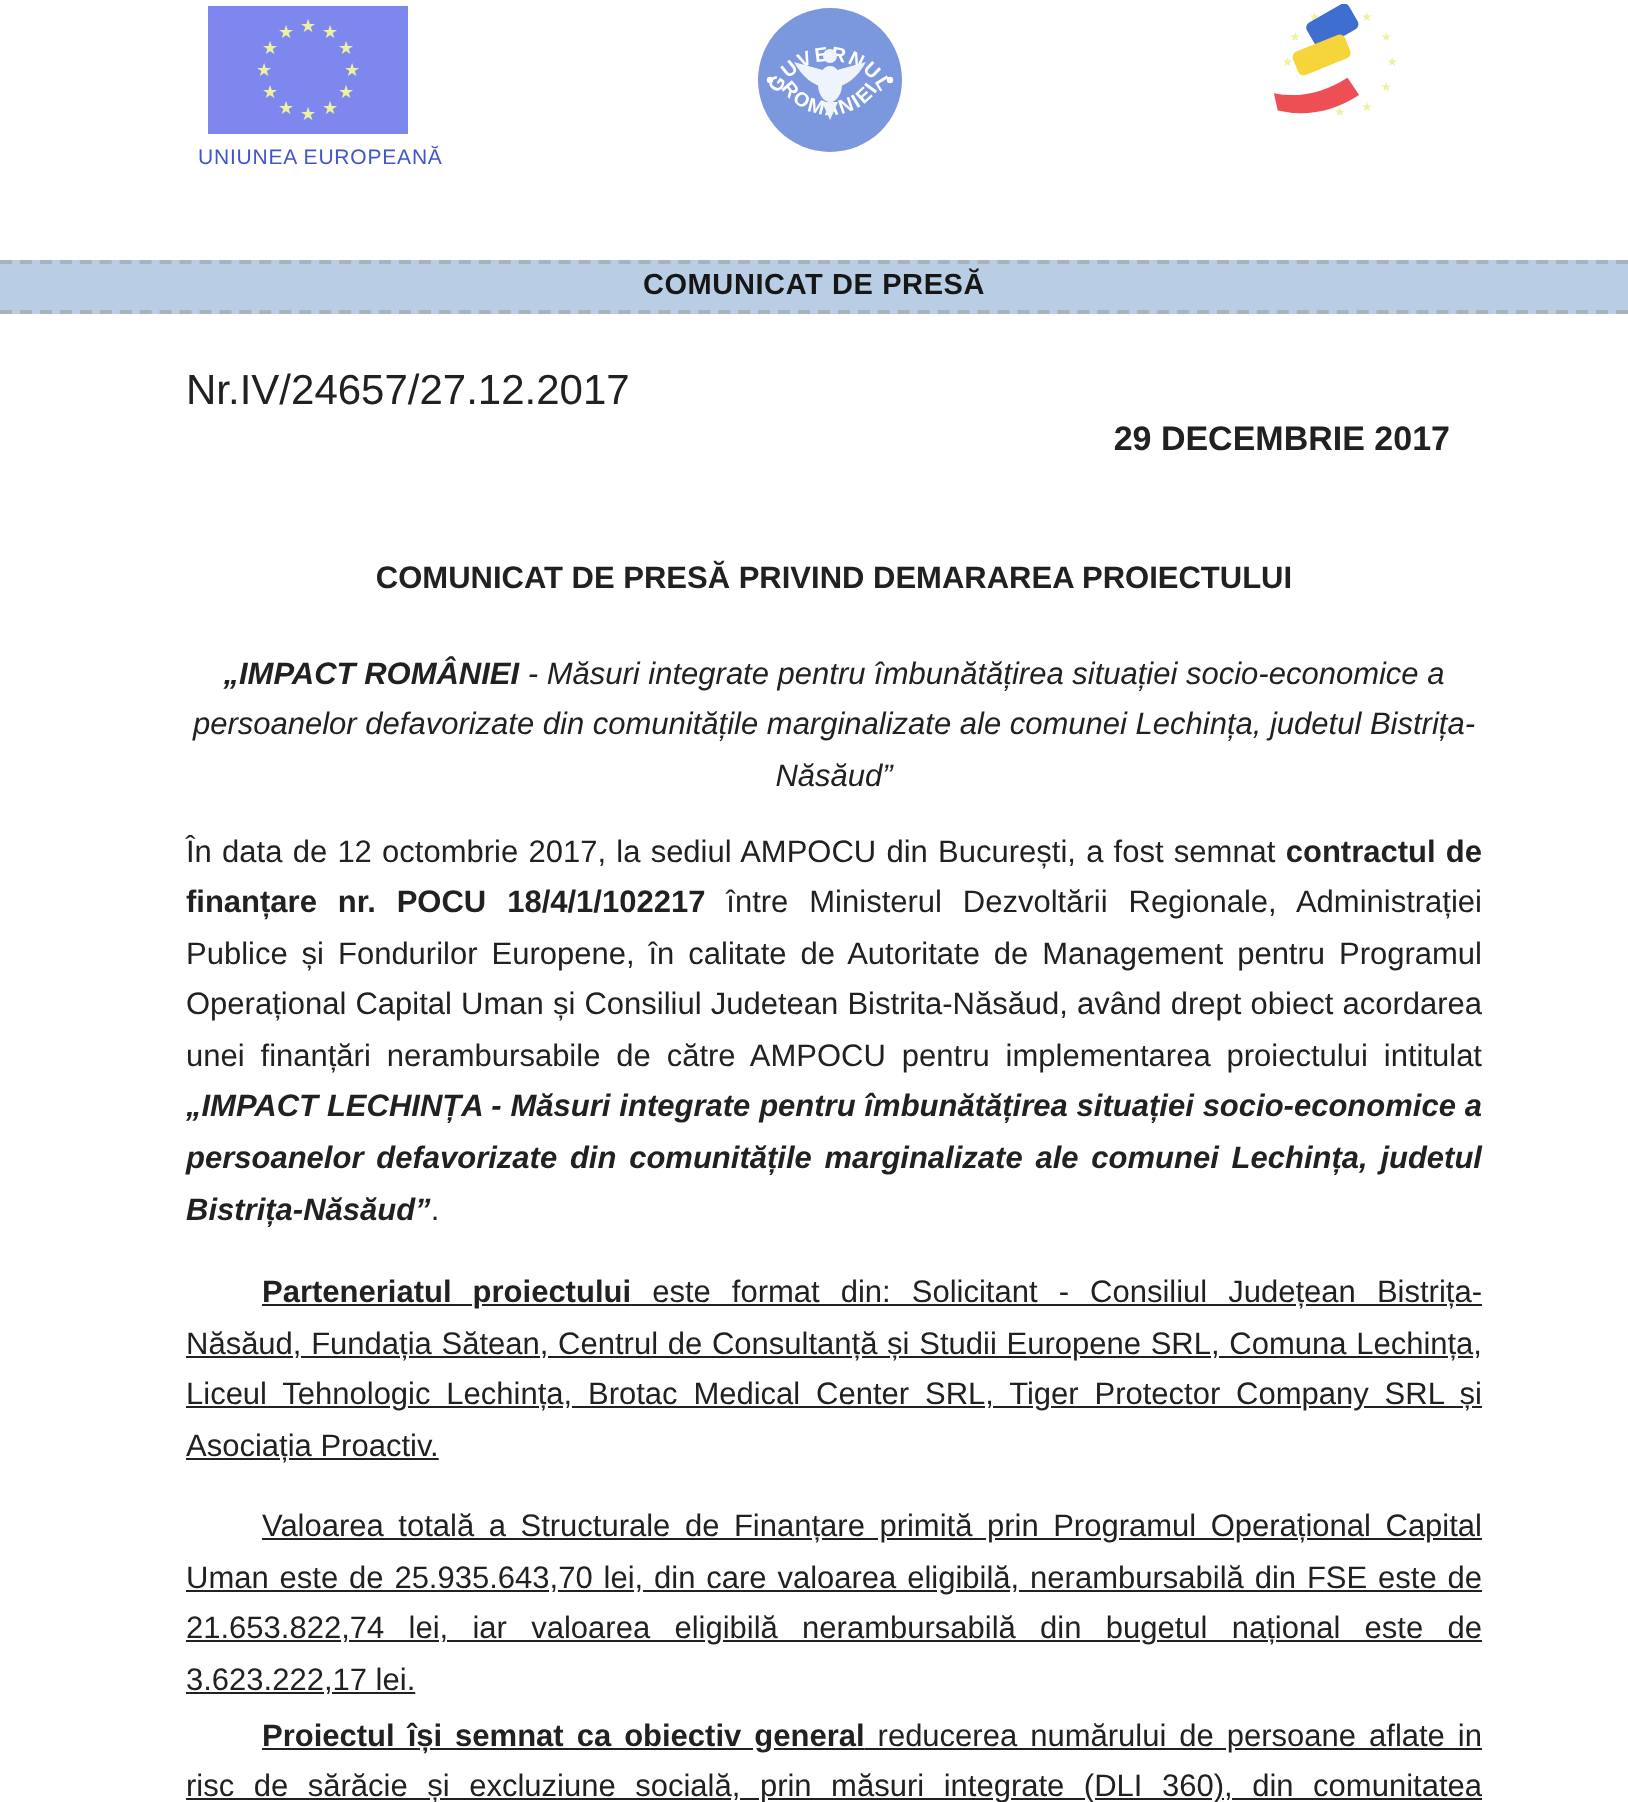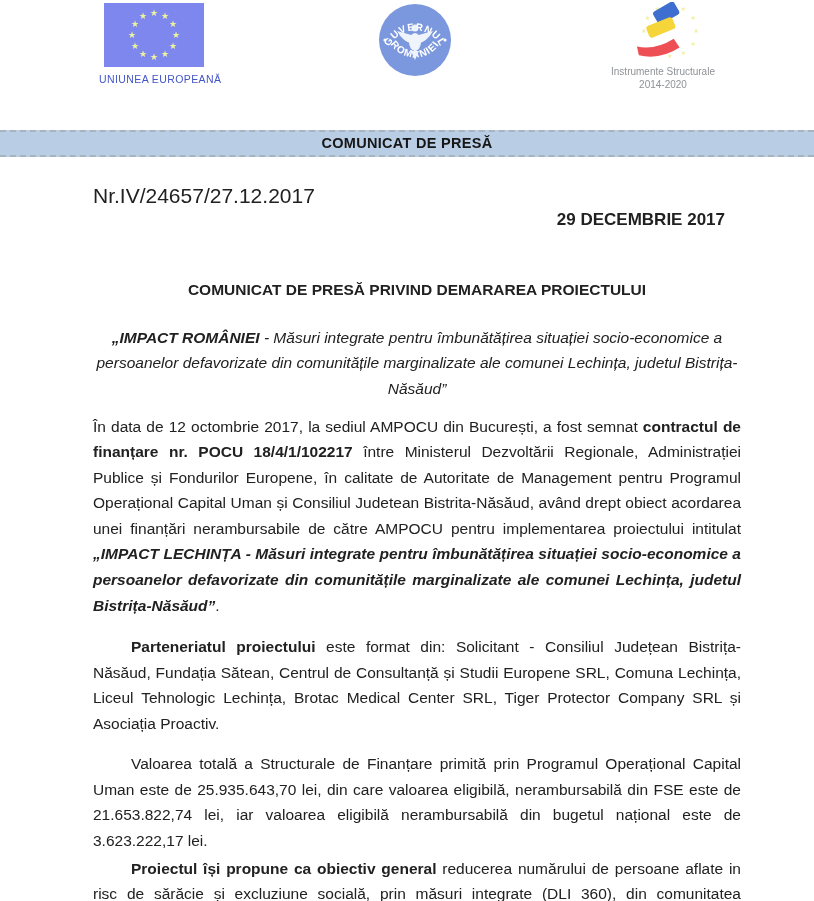--- a/index.html
+++ b/index.html
@@ -26,21 +26,21 @@
   .banner span { font-weight:bold; font-size:14.5px; line-height:23px; color:#161616; letter-spacing:.3px; }
   
   .doc { position:absolute; top:157px; left:93px; width:648px; }
   .doc-number { margin-top:26px; font-weight:normal; font-size:21px; line-height:1.25; }
   .doc-date  { margin-top:0; font-weight:bold; font-size:17px; line-height:1.25;
     text-align:right; padding-right:16px; }
   .doc-title { margin:49px 0 0; font-weight:bold; font-size:15.5px; line-height:1.25; text-align:center; }
   .quote { margin:26px 0 0; text-align:center; font-size:15.5px; line-height:1.65; }
   .para  { margin:16px 0 0; text-align:justify; font-size:15.5px; line-height:1.65; }
   .mt27 { margin-top:12px; } .mt15 { margin-top:15px; } .mt2 { margin-top:2px; }
-  .indent { text-indent:38px; }
+  .indent { text-indent:38px;text-decoration:underline; }
   .b { font-weight:bold; } .i { font-style:italic; }
   p { margin-bottom:0; }
 </style>
 </head>
 <body>
 
 <div class="page">
 
   <header class="logo-header">
 
@@ -102,34 +102,30 @@
           <text x="50" y="58">★</text>
           <text x="23" y="32">★</text>
           <text x="27" y="19">★</text>
           <text x="37" y="9">★</text>
         </g>
         <rect x="34" y="4" width="25" height="15" rx="3" transform="rotate(-30 46 12)" fill="#3e6fd0"></rect>
         <rect x="26" y="20" width="29" height="13" rx="3" transform="rotate(-22 40 26)" fill="#f6d53a"></rect>
         <path d="M16,46 Q35,50 54,38 L60,47 Q40,60 18,55 Z" fill="#ee4f55"></path>
       </svg>
     </div>
-    <div class="si-caption">
-      <div>Instrumente Structurale</div>
-      <div>2014-2020</div>
-    </div>
   </header>
 
   <div class="banner">
     <span>COMUNICAT DE PRESĂ</span>
   </div>
 
   <main class="doc">
     <div class="doc-number">Nr.IV/24657/27.12.2017</div>
     <div class="doc-date">29 DECEMBRIE 2017</div>
     <h1 class="doc-title">COMUNICAT DE PRESĂ PRIVIND DEMARAREA PROIECTULUI</h1>
     <p class="quote"><span class="b i">„IMPACT ROMÂNIEI</span><span class="i"> - Măsuri integrate pentru îmbunătățirea situației socio-economice a persoanelor defavorizate din comunitățile marginalizate ale comunei Lechința, judetul Bistrița-Năsăud”</span></p>
     <p class="para mt27"><span>În data de 12 octombrie 2017, la sediul AMPOCU din București, a fost semnat </span><span class="b">contractul de finanțare nr. POCU 18/4/1/102217</span><span> între Ministerul Dezvoltării Regionale, Administrației Publice și Fondurilor Europene, în calitate de Autoritate de Management pentru Programul Operațional Capital Uman și Consiliul Judetean Bistrita-Năsăud, având drept obiect acordarea unei finanțări nerambursabile de către AMPOCU pentru implementarea proiectului intitulat </span><span class="b i">„IMPACT LECHINȚA - Măsuri integrate pentru îmbunătățirea situației socio-economice a persoanelor defavorizate din comunitățile marginalizate ale comunei Lechința, judetul Bistrița-Năsăud”</span><span>.</span></p>
     <p class="para indent"><span class="b">Parteneriatul proiectului</span><span> este format din: Solicitant - Consiliul Județean Bistrița-Năsăud, Fundația Sătean, Centrul de Consultanță și Studii Europene SRL, Comuna Lechința, Liceul Tehnologic Lechința, Brotac Medical Center SRL,  Tiger Protector Company SRL și Asociația Proactiv.</span></p>
     <p class="para indent mt15"><span>Valoarea totală a Structurale de Finanțare primită prin Programul Operațional Capital Uman este de 25.935.643,70 lei, din care valoarea eligibilă, nerambursabilă din FSE este de 21.653.822,74 lei, iar valoarea eligibilă nerambursabilă din bugetul național este de 3.623.222,17 lei.</span></p>
-    <p class="para indent mt2"><span class="b">Proiectul își propune ca obiectiv general</span><span> reducerea numărului de persoane aflate in risc de sărăcie și excluziune socială, prin măsuri integrate (DLI 360), din comunitatea marginalizată</span></p>
+    <p class="para indent mt2"><span class="b">Proiectul își semnat ca obiectiv general</span><span> reducerea numărului de persoane aflate in risc de sărăcie și excluziune socială, prin măsuri integrate (DLI 360), din comunitatea marginalizată</span></p>
   </main>
 
 </div>
 
 </body></html>

